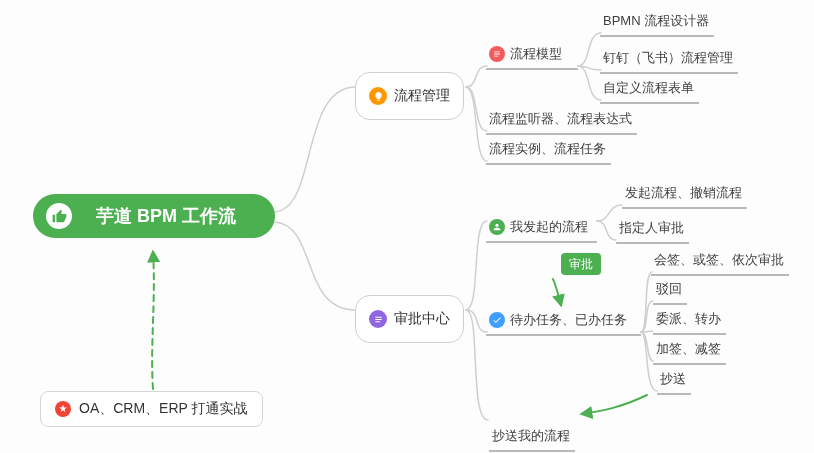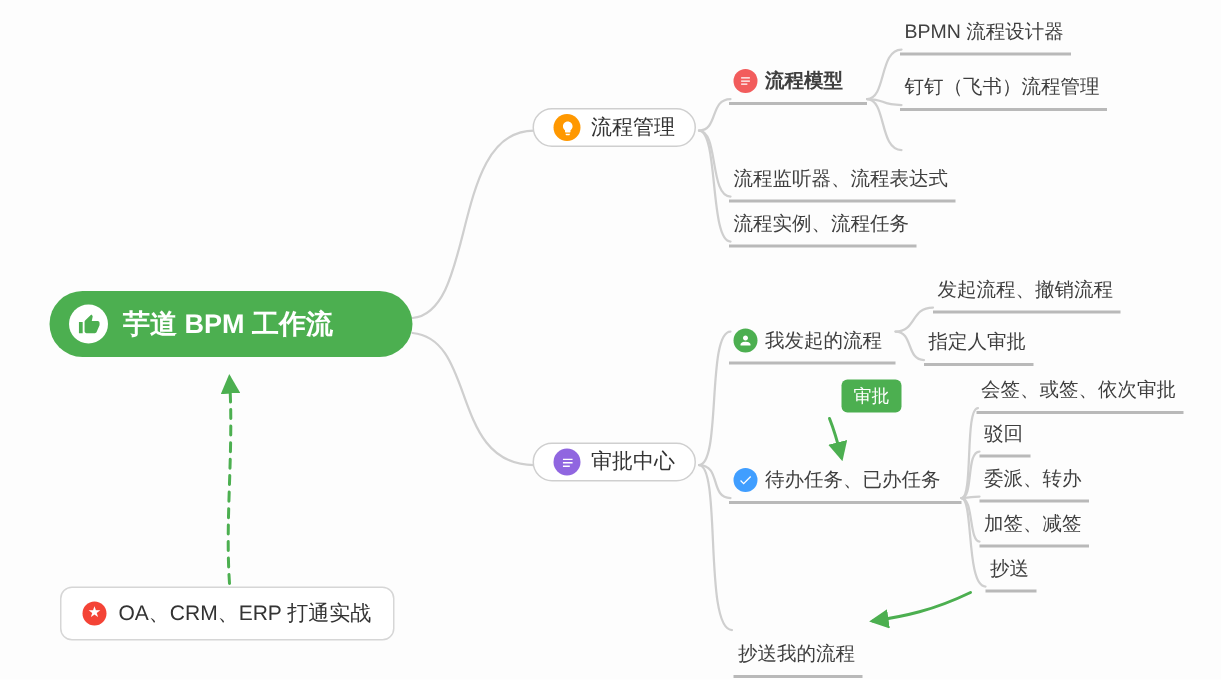--- a/index.html
+++ b/index.html
@@ -14,31 +14,31 @@
     font-size:13px; color:#3f3f3f; white-space:nowrap;
     padding:0 5px 5px 3px; border-bottom:2px solid #b9b9b9;
   }
   .ic {
     width:16px; height:16px; border-radius:50%; flex:0 0 auto; color:#fff;
     display:inline-flex; align-items:center; justify-content:center;
   }
   .ic svg { width:10px; height:10px; fill:#fff; }
 
   .boxnode {
-    position:absolute; display:flex; align-items:center; gap:7px; height:26px;
+    position:absolute; display:flex; align-items:center; gap:7px; height:48px;
     padding:0 13px; background:#fff; border:1px solid #cfcfcf; border-radius:15px;
     font-size:14px; color:#333; white-space:nowrap;
   }
   .boxnode .ic { width:18px; height:18px; }
   .boxnode .ic svg { width:11px; height:11px; }
 
   .root-node {
     position:absolute; left:33px; top:194px; width:242px; height:44px;
     background:#4caf50; border-radius:22px; color:#fff;
-    display:flex; align-items:center; gap:10px; padding:0 13px;
+    display:flex; align-items:center; gap:24px; padding:0 13px;
     font-size:18px; font-weight:bold; white-space:nowrap;
   }
   .root-ic {
     width:26px; height:26px; border-radius:50%; background:#fff; flex:0 0 auto;
     display:flex; align-items:center; justify-content:center;
   }
   .root-ic svg { width:15px; height:15px; fill:#4caf50; }
 
   .note-box {
     position:absolute; left:40px; top:391px; height:36px;
@@ -118,37 +118,40 @@
 
   <div class="boxnode" style="left:355px; top:295px;">
     <span class="ic" style="background:#9066e0;">
       <svg viewBox="0 0 24 24">
           <path d="M5 6h14v2H5zm0 5h14v2H5zm0 5h10v2H5z"></path>
         </svg>
     </span>
     <span>审批中心</span>
   </div>
 
-  <div class="leaf" style="left:486px; top:45px; width:92px;font-weight:bold;">
+  <div class="leaf" style="left:486px; top:45px; width:92px;">
     <span class="ic" style="background:#f25c5c;">
       <svg viewBox="0 0 24 24">
           <path d="M5 6h14v2H5zm0 5h14v2H5zm0 5h10v2H5z"></path>
         </svg>
     </span>
     <span>流程模型</span>
   </div>
 
   <div class="leaf" style="left:600px; top:12px;">
     <span>BPMN 流程设计器</span>
   </div>
 
   <div class="leaf" style="left:600px; top:49px;">
     <span>钉钉（飞书）流程管理</span>
   </div>
 
+  <div class="leaf" style="left:600px; top:79px;">
+    <span>自定义流程表单</span>
+  </div>
 
   <div class="leaf" style="left:486px; top:110px;">
     <span>流程监听器、流程表达式</span>
   </div>
 
   <div class="leaf" style="left:486px; top:140px;">
     <span>流程实例、流程任务</span>
   </div>
 
   <div class="leaf" style="left:486px; top:218px; width:111px;">

